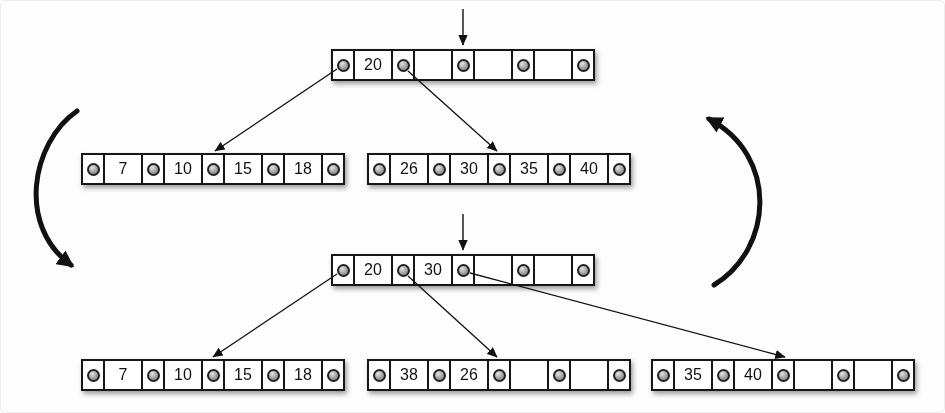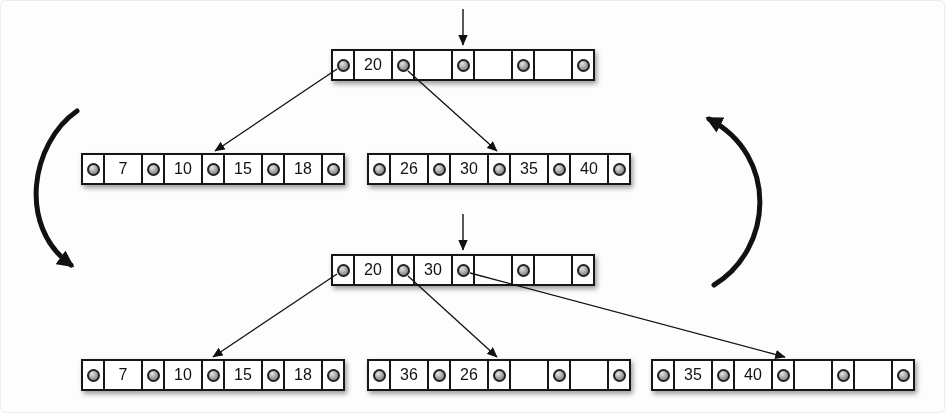--- a/index.html
+++ b/index.html
@@ -167,21 +167,21 @@
     <span class="cell val">18</span>
     <span class="cell ptr">
         <span class="dot"></span>
       </span>
   </div>
 
   <div class="node" style="left:366px; top:358px">
     <span class="cell ptr">
         <span class="dot"></span>
       </span>
-    <span class="cell val">36</span>
+    <span class="cell val">38</span>
     <span class="cell ptr">
         <span class="dot"></span>
       </span>
     <span class="cell val">26</span>
     <span class="cell ptr">
         <span class="dot"></span>
       </span>
     <span class="cell val"></span>
     <span class="cell ptr">
         <span class="dot"></span>

